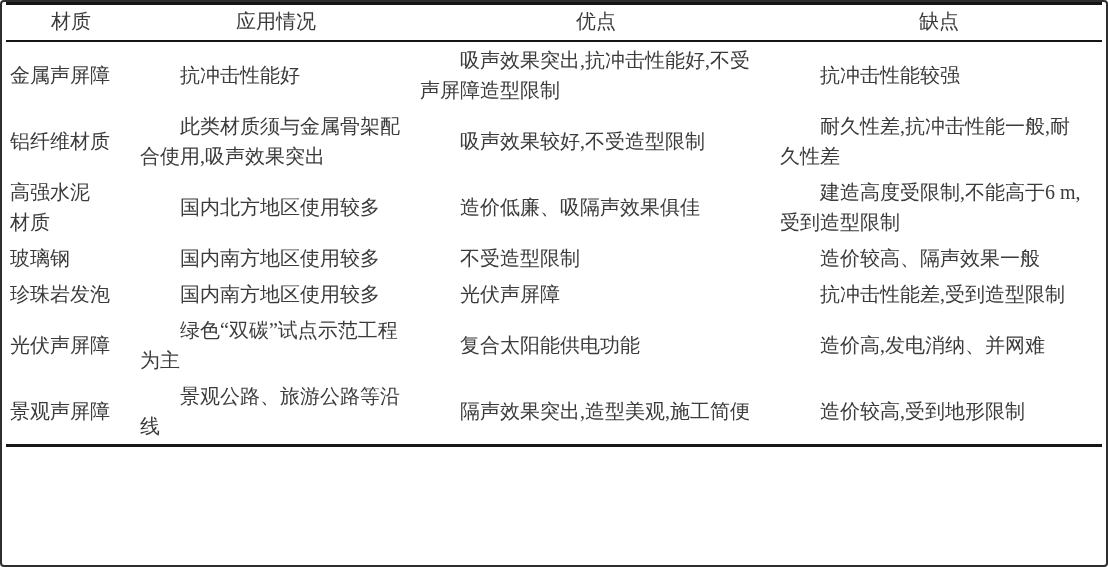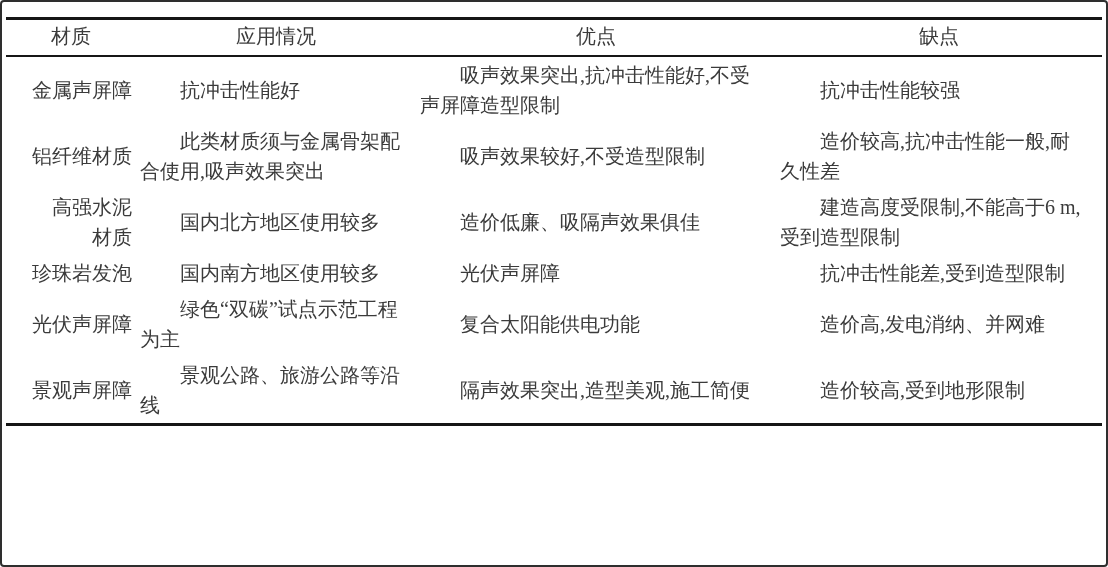--- a/index.html
+++ b/index.html
@@ -8,21 +8,21 @@
     background: #ffffff;
     font-family: "Liberation Serif", "DejaVu Serif", serif;
   }
   .screenshot-frame {
     box-sizing: border-box;
     width: 1108px;
     height: 567px;
     border: 2px solid #2e2e2e;
     border-radius: 4px;
     background: #ffffff;
-    padding: 15px 4px 0 4px;
+    padding: 0 4px 0 4px;
     overflow: hidden;
   }
   table.materials-table {
     width: 1096px;
     margin: 0 auto;
     border-collapse: collapse;
     table-layout: fixed;
     font-size: 20px;
     line-height: 30px;
     color: #3b3b3b;
@@ -34,21 +34,21 @@
     text-align: center;
     padding: 1px 0 4px 0;
     border-bottom: 2px solid #161616;
   }
   table.materials-table td {
     padding: 3px 4px;
     vertical-align: middle;
     white-space: pre-line;
   }
   td.c-material {
-    text-align: right;
+    text-align: left;
   }
   td.c-application,
   td.c-advantages,
   td.c-disadvantages {
     text-align: left;
     text-indent: 2em;
   }
 </style>
 </head>
 <body>
@@ -75,30 +75,36 @@
           <td class="c-application">抗冲击性能好</td>
           <td class="c-advantages">吸声效果突出,抗冲击性能好,不受
 声屏障造型限制</td>
           <td class="c-disadvantages">抗冲击性能较强</td>
         </tr>
         <tr>
           <td class="c-material">铝纤维材质</td>
           <td class="c-application">此类材质须与金属骨架配
 合使用,吸声效果突出</td>
           <td class="c-advantages">吸声效果较好,不受造型限制</td>
-          <td class="c-disadvantages">造价较高,抗冲击性能一般,耐
+          <td class="c-disadvantages">耐久性差,抗冲击性能一般,耐
 久性差</td>
         </tr>
         <tr>
           <td class="c-material">高强水泥
 材质</td>
           <td class="c-application">国内北方地区使用较多</td>
           <td class="c-advantages">造价低廉、吸隔声效果俱佳</td>
           <td class="c-disadvantages">建造高度受限制,不能高于6 m,
 受到造型限制</td>
+        </tr>
+        <tr>
+          <td class="c-material">玻璃钢</td>
+          <td class="c-application">国内南方地区使用较多</td>
+          <td class="c-advantages">不受造型限制</td>
+          <td class="c-disadvantages">造价较高、隔声效果一般</td>
         </tr>
         <tr>
           <td class="c-material">珍珠岩发泡</td>
           <td class="c-application">国内南方地区使用较多</td>
           <td class="c-advantages">光伏声屏障</td>
           <td class="c-disadvantages">抗冲击性能差,受到造型限制</td>
         </tr>
         <tr>
           <td class="c-material">光伏声屏障</td>
           <td class="c-application">绿色“双碳”试点示范工程

